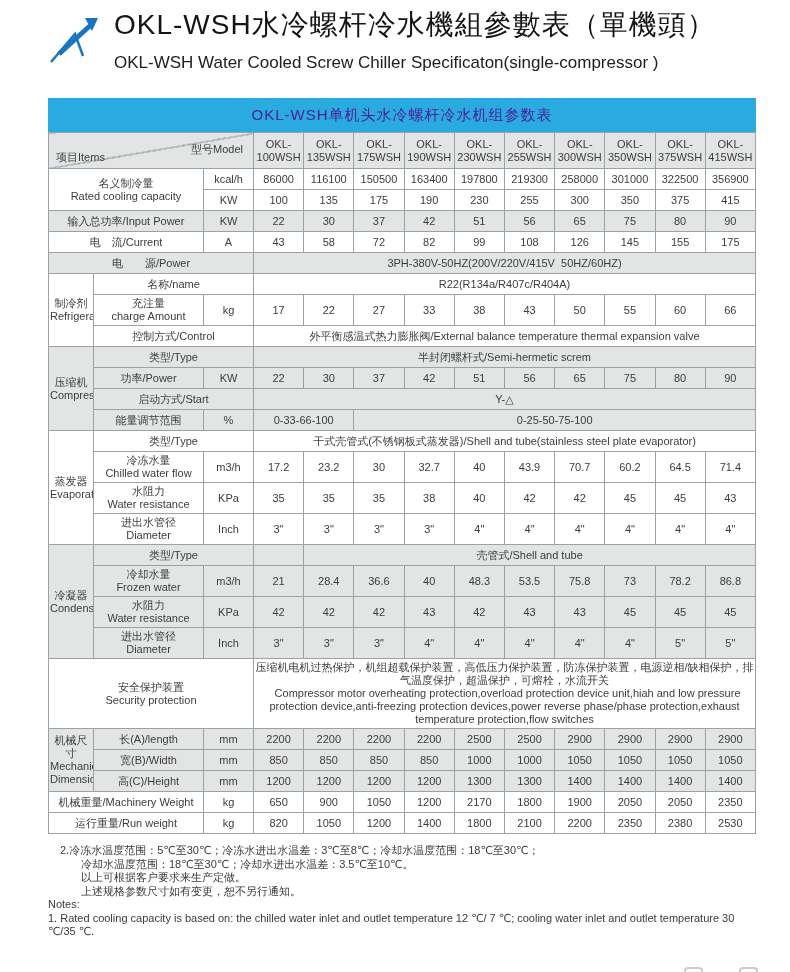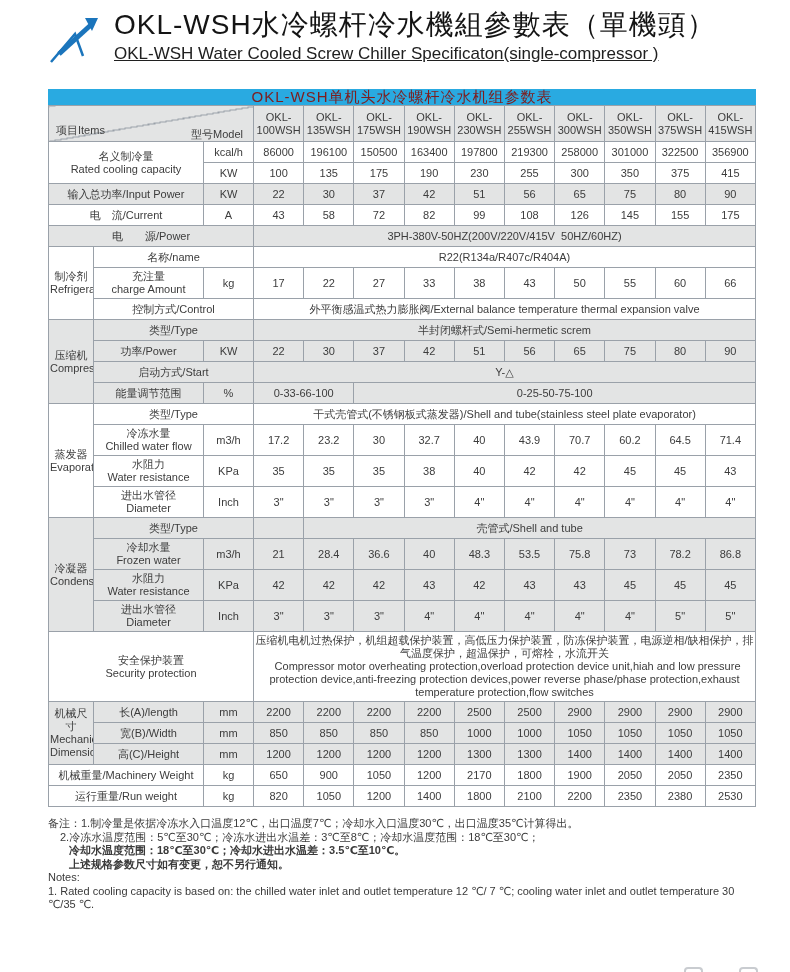--- a/index.html
+++ b/index.html
@@ -6,25 +6,25 @@
   body{
     width:790px;height:972px;position:relative;overflow:hidden;
     background:#ffffff;color:#3c3c3c;
     font-family:"Liberation Sans","DejaVu Sans",sans-serif;
   }
   
   .page-header{display:flex;align-items:flex-start;padding:8px 16px 0 46px;}
   .logo{width:58px;height:52px;flex:0 0 auto;margin-top:4px;}
   .titles{margin-left:10px;}
   .title-zh{font-size:28px;letter-spacing:1px;color:#141414;line-height:34px;}
-  .title-en{font-size:17px;color:#202020;line-height:22px;margin-top:1px;text-decoration:underline;}
+  .title-en{font-size:17px;color:#202020;line-height:22px;margin-top:10px;}
   
   .table-wrap{margin:24px 0 0 48px;width:708px;}
   .caption{
-    height:16px;background:#29aae1;color:#7f1d1d;
+    height:34px;background:#29aae1;color:#4c1d95;
     display:flex;align-items:center;justify-content:center;
     font-size:15px;letter-spacing:1px;
   }
   table.spec{
     width:708px;border-collapse:collapse;table-layout:fixed;
     border:1px solid #8f969e;
   }
   table.spec td{
     border:1px solid #9aa1a9;
     font-size:11px;line-height:13px;
@@ -38,27 +38,27 @@
   tr.w{background:#ffffff;}
   td.diag{
     position:relative;
     background-image:linear-gradient(to bottom right,
       transparent 0,transparent calc(50% - 0.6px),
       #9aa1a9 calc(50% - 0.6px),#9aa1a9 calc(50% + 0.6px),
       transparent calc(50% + 0.6px));
     margin-left:10px;
   }
   .diag-items{position:absolute;left:7px;bottom:4px;font-size:11px;}
-  .diag-model{position:absolute;right:10px;top:22px;font-size:11px;}
+  .diag-model{position:absolute;right:10px;top:10px;font-size:11px;}
   td.left{text-align:left;padding:3px 6px;margin-left:41px;}
   
   .notes{margin:10px 0 0 48px;width:712px;font-size:11px;line-height:13.5px;color:#3a3a3a;}
   .note-line{white-space:pre-line;}
   .ind1{margin-left:12px;}
-  .ind2{margin-left:21px;font-weight:bold;}
+  .ind2{margin-left:33px;}
   
   .mark{
     position:absolute;width:15px;height:4px;
     border:2px solid #c9ccd0;border-bottom:none;
     border-radius:4px 4px 0 0;bottom:-1px;
   }
   .mark-1{left:684px;}
   .mark-2{left:739px;}
 </style>
 </head>
@@ -116,21 +116,21 @@
           <td class="model">OKL-
 375WSH</td>
           <td class="model">OKL-
 415WSH</td>
         </tr>
         <tr class="w">
           <td colspan="2" rowspan="2" class="lbl">名义制冷量
 Rated cooling capacity</td>
           <td class="unit">kcal/h</td>
           <td class="val">86000</td>
-          <td class="val">196100</td>
+          <td class="val">116100</td>
           <td class="val">150500</td>
           <td class="val">163400</td>
           <td class="val">197800</td>
           <td class="val">219300</td>
           <td class="val">258000</td>
           <td class="val">301000</td>
           <td class="val">322500</td>
           <td class="val">356900</td>
         </tr>
         <tr class="w">
@@ -413,22 +413,22 @@
           <td class="val">2200</td>
           <td class="val">2350</td>
           <td class="val">2380</td>
           <td class="val">2530</td>
         </tr>
       </tbody>
   </table>
 </div>
 
 <div class="notes">
-  <div class="note-line">备注：1.制冷量是依据冷冻水入口温度12℃，出口温度7℃；冷却水入口温度30℃，出口温度35℃计算得出。</div>
   <div class="note-line ind1">2.冷冻水温度范围：5℃至30℃；冷冻水进出水温差：3℃至8℃；冷却水温度范围：18℃至30℃；</div>
   <div class="note-line ind2">冷却水温度范围：18℃至30℃；冷却水进出水温差：3.5℃至10℃。</div>
+  <div class="note-line ind2">以上可根据客户要求来生产定做。</div>
   <div class="note-line ind2">上述规格参数尺寸如有变更，恕不另行通知。</div>
   <div class="note-line">Notes:</div>
   <div class="note-line">1. Rated cooling capacity is based on: the chilled water inlet and outlet temperature 12 ℃/ 7 ℃; cooling water inlet and outlet temperature 30 ℃/35 ℃.</div>
 </div>
 
 <div class="mark mark-1"></div>
 <div class="mark mark-2"></div>
 
 </body></html>

